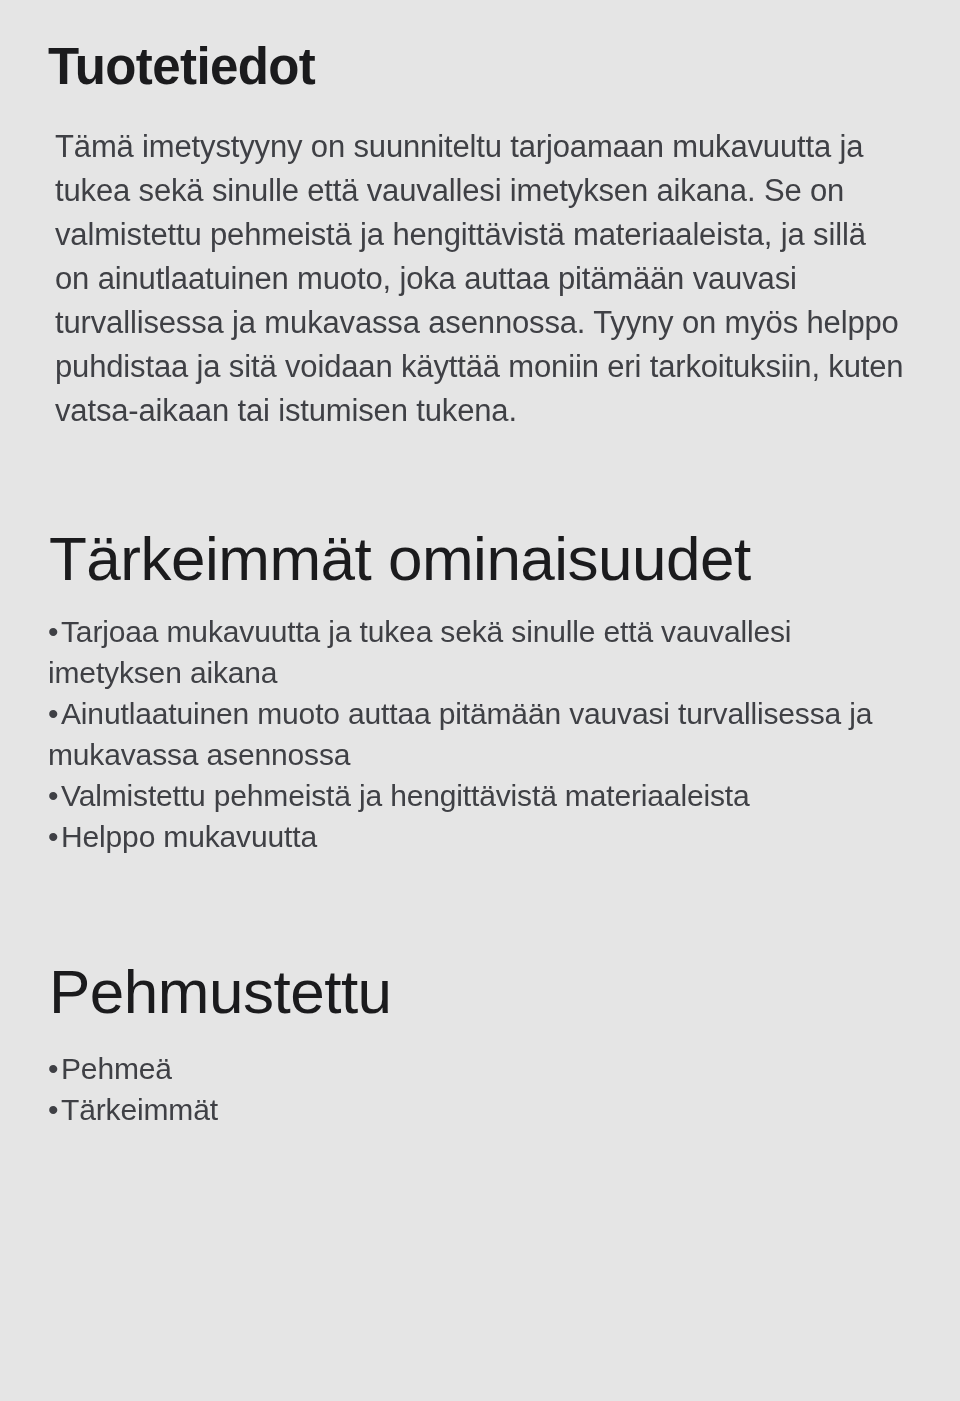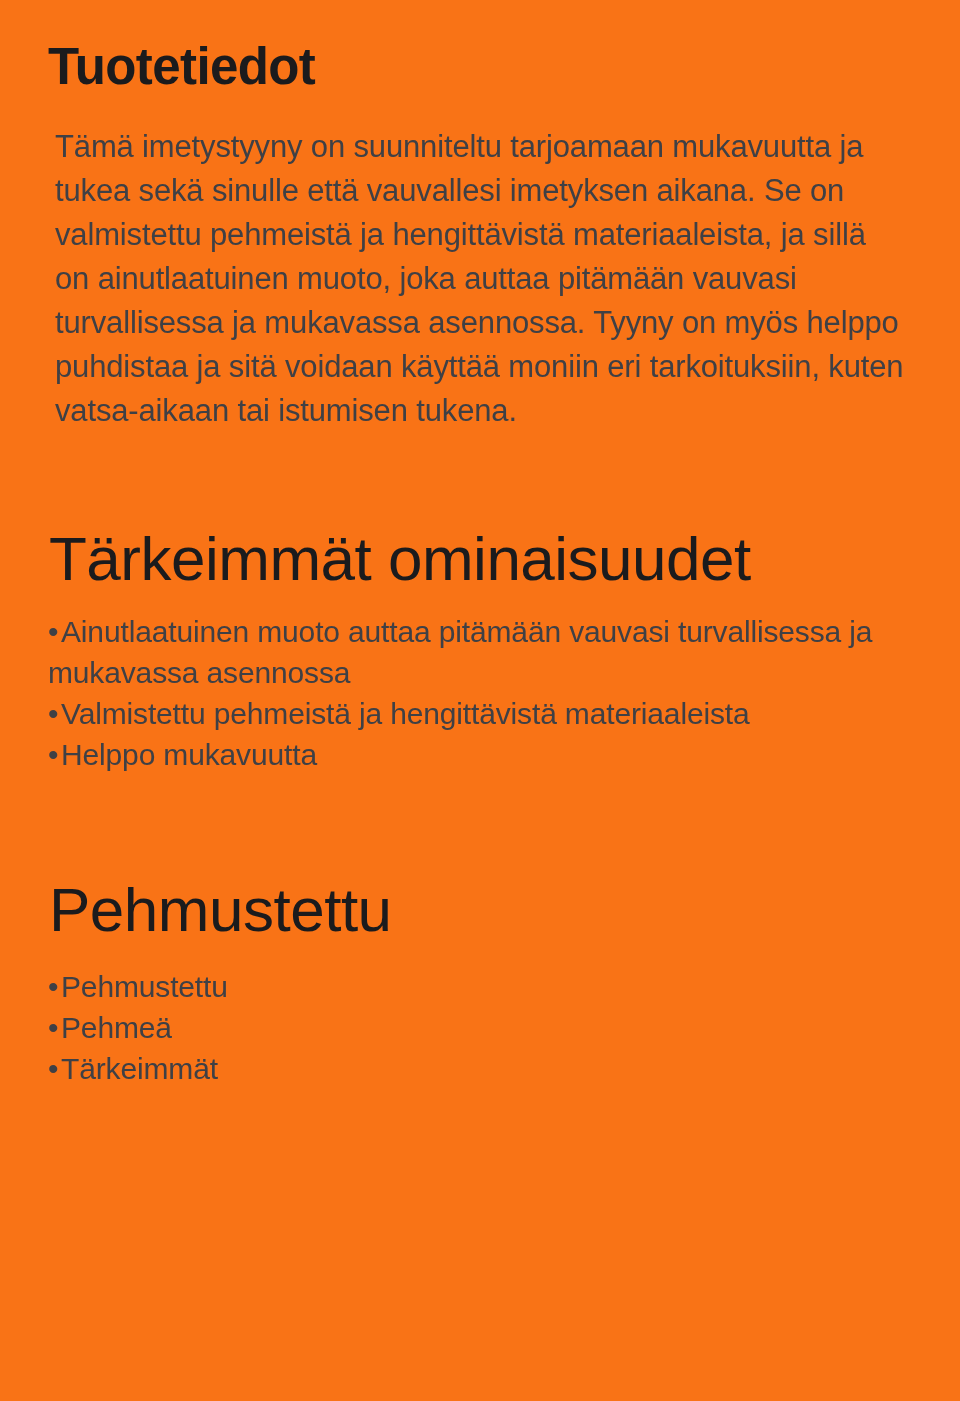--- a/index.html
+++ b/index.html
@@ -12,21 +12,21 @@
     height: 1401px;
     overflow: hidden;
     font-family: "Liberation Sans", "DejaVu Sans", sans-serif;
     -webkit-font-smoothing: antialiased;
   }
   .page {
     box-sizing: border-box;
     width: 960px;
     min-height: 1401px;
     padding: 0 45px 0 48px;
-    background: #f97316;
+    background: #e5e5e5;
   }
 
   h1.doc-title {
     margin: 0;
     padding-top: 36px;
     font-size: 51px;
     line-height: 62px;
     font-weight: 700;
     letter-spacing: -0.6px;
     color: #1b1b1d;
@@ -89,37 +89,37 @@
 <div class="page">
 
   <h1 class="doc-title">Tuotetiedot</h1>
 
   <p class="body-paragraph">Tämä imetystyyny on suunniteltu tarjoamaan mukavuutta ja tukea sekä sinulle että vauvallesi imetyksen aikana. Se on valmistettu pehmeistä ja hengittävistä materiaaleista, ja sillä on ainutlaatuinen muoto, joka auttaa pitämään vauvasi turvallisessa ja mukavassa asennossa. Tyyny on myös helppo puhdistaa ja sitä voidaan käyttää moniin eri tarkoituksiin, kuten vatsa-aikaan tai istumisen tukena.</p>
 
   <h2 class="section-title features-head">Tärkeimmät ominaisuudet</h2>
 
   <ul class="bullet-list features-list">
     <li>
+      <span class="bullet-dot">•</span><span class="bullet-text">Tarjoaa mukavuutta ja tukea sekä sinulle että vauvallesi imetyksen aikana</span>
+    </li>
+    <li>
       <span class="bullet-dot">•</span><span class="bullet-text">Ainutlaatuinen muoto auttaa pitämään vauvasi turvallisessa ja mukavassa asennossa</span>
     </li>
     <li>
       <span class="bullet-dot">•</span><span class="bullet-text">Valmistettu pehmeistä ja hengittävistä materiaaleista</span>
     </li>
     <li>
       <span class="bullet-dot">•</span><span class="bullet-text">Helppo mukavuutta</span>
     </li>
   </ul>
 
   <h2 class="section-title specs-head">Pehmustettu</h2>
 
   <ul class="bullet-list specs-list">
     <li>
-      <span class="bullet-dot">•</span><span class="bullet-text">Pehmustettu</span>
-    </li>
-    <li>
       <span class="bullet-dot">•</span><span class="bullet-text">Pehmeä</span>
     </li>
     <li>
       <span class="bullet-dot">•</span><span class="bullet-text">Tärkeimmät</span>
     </li>
   </ul>
 
   <div class="tail-space"></div>
 
 </div>

